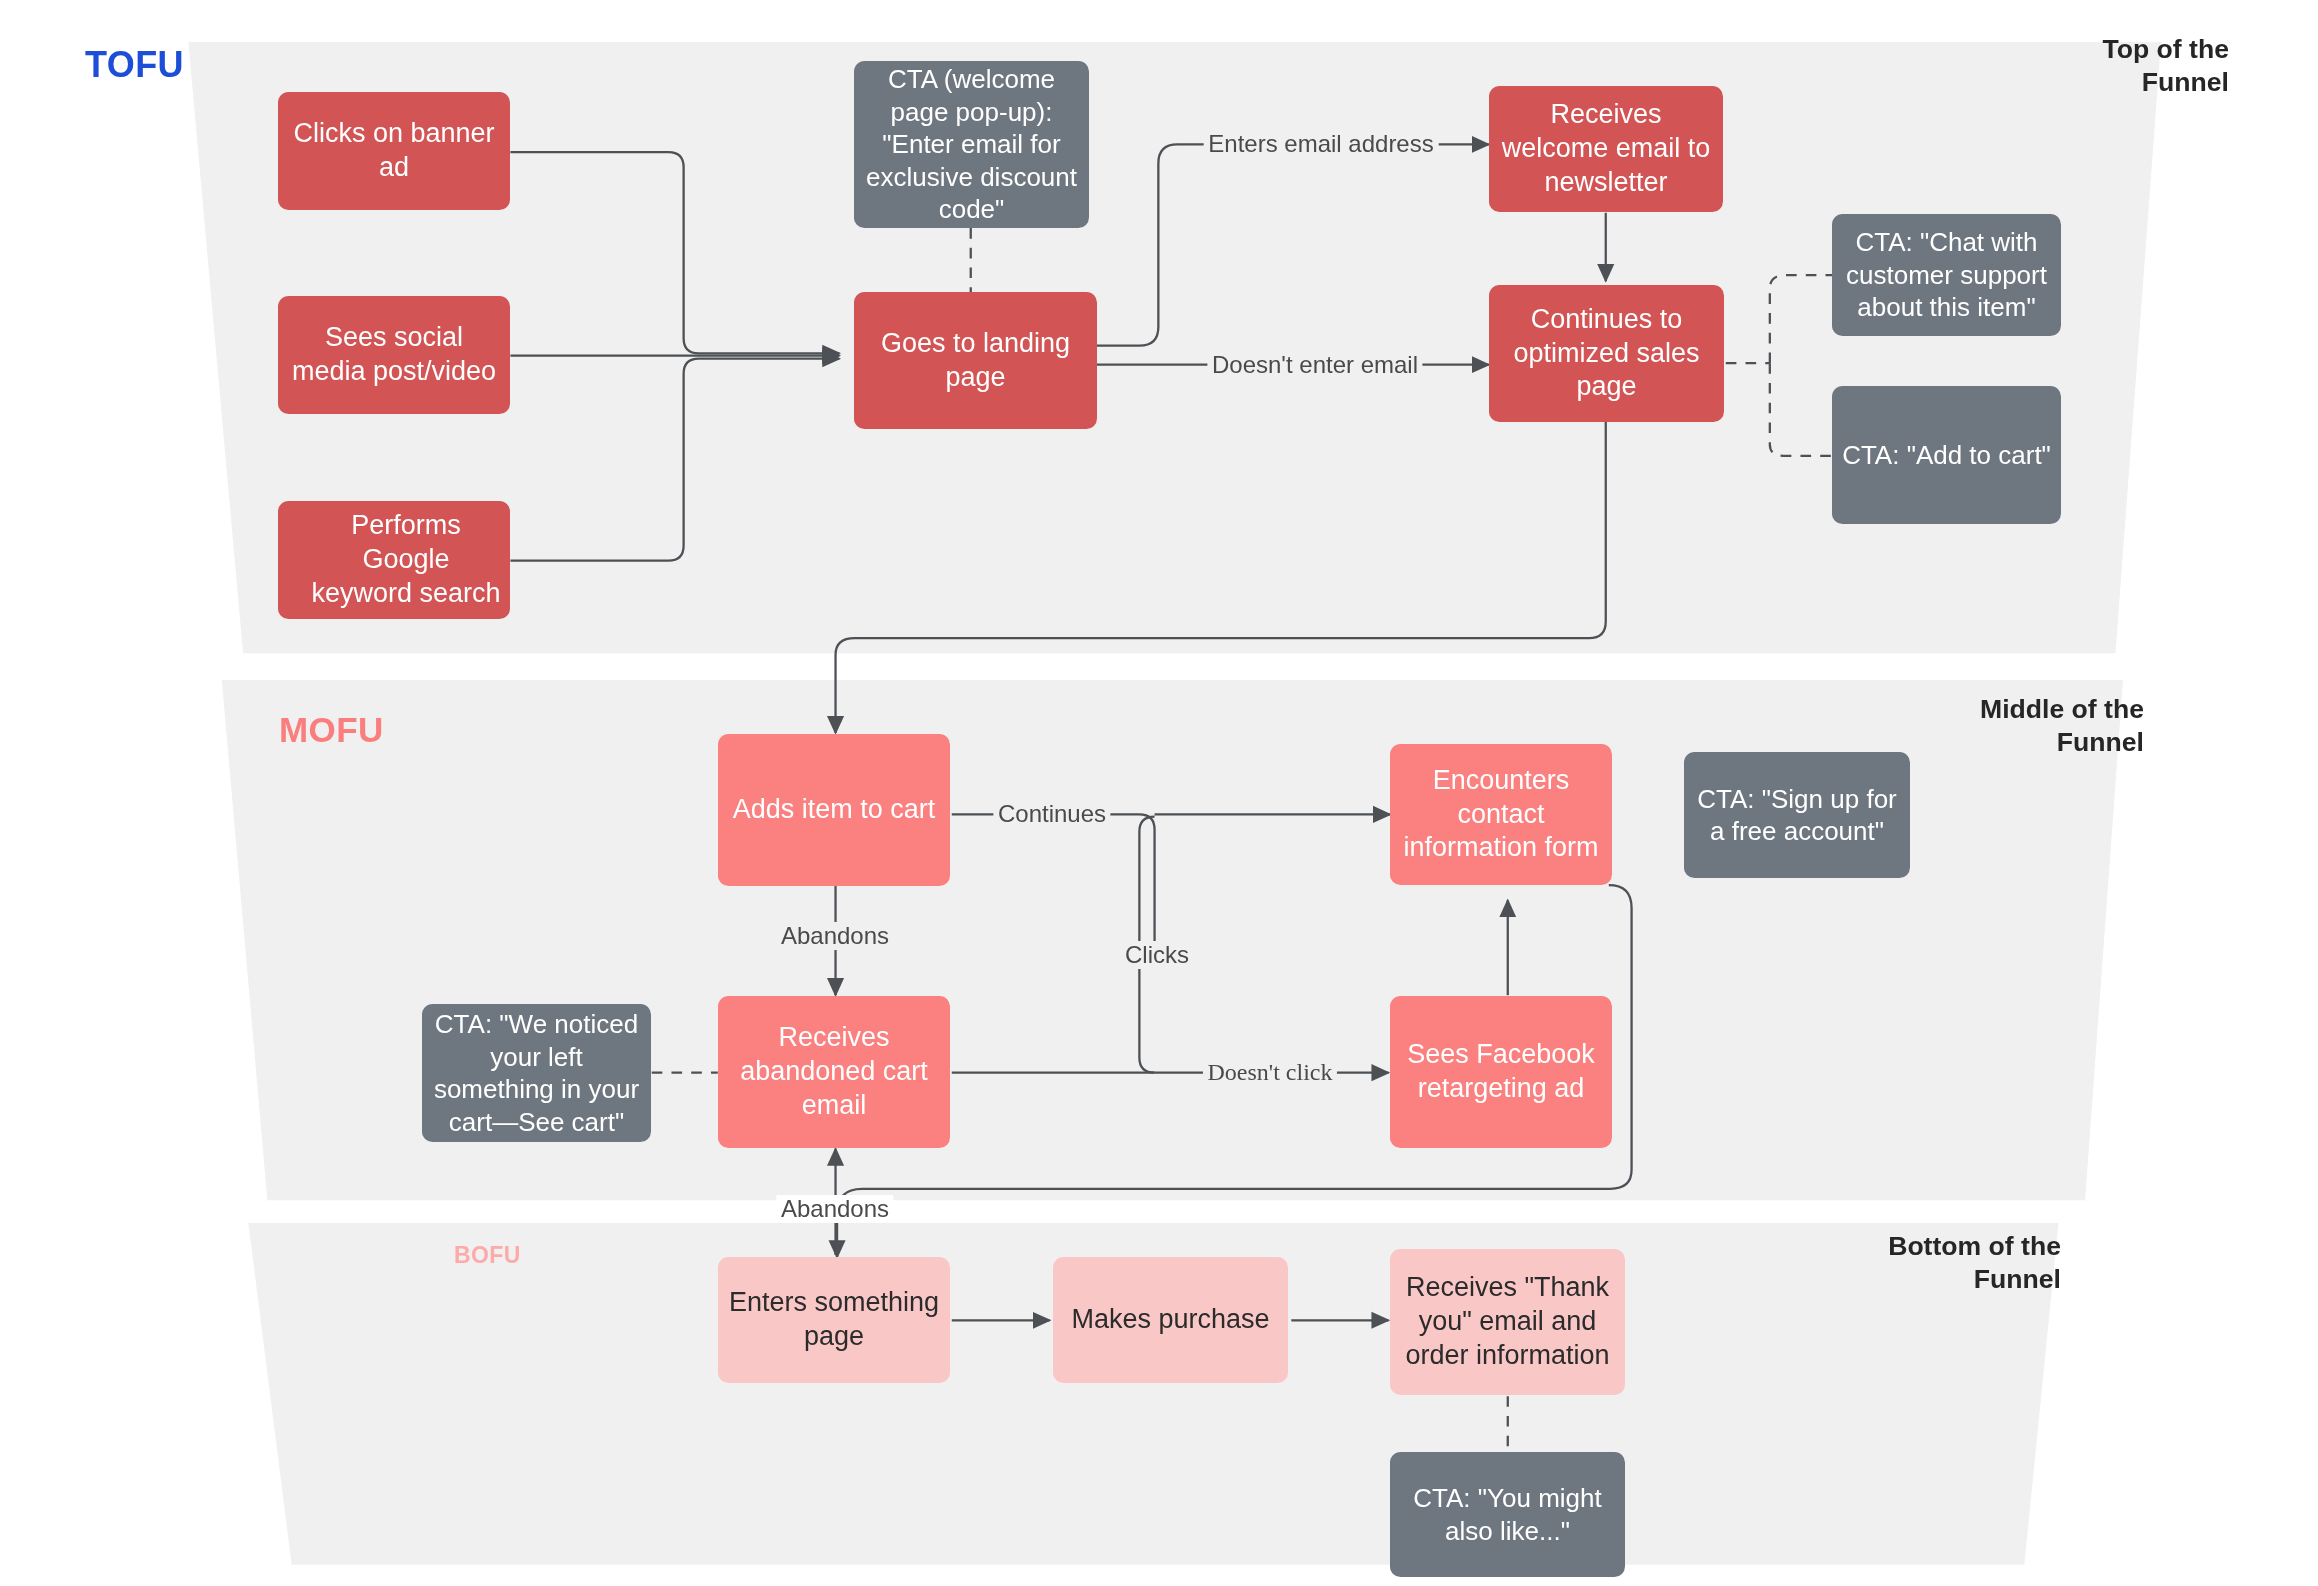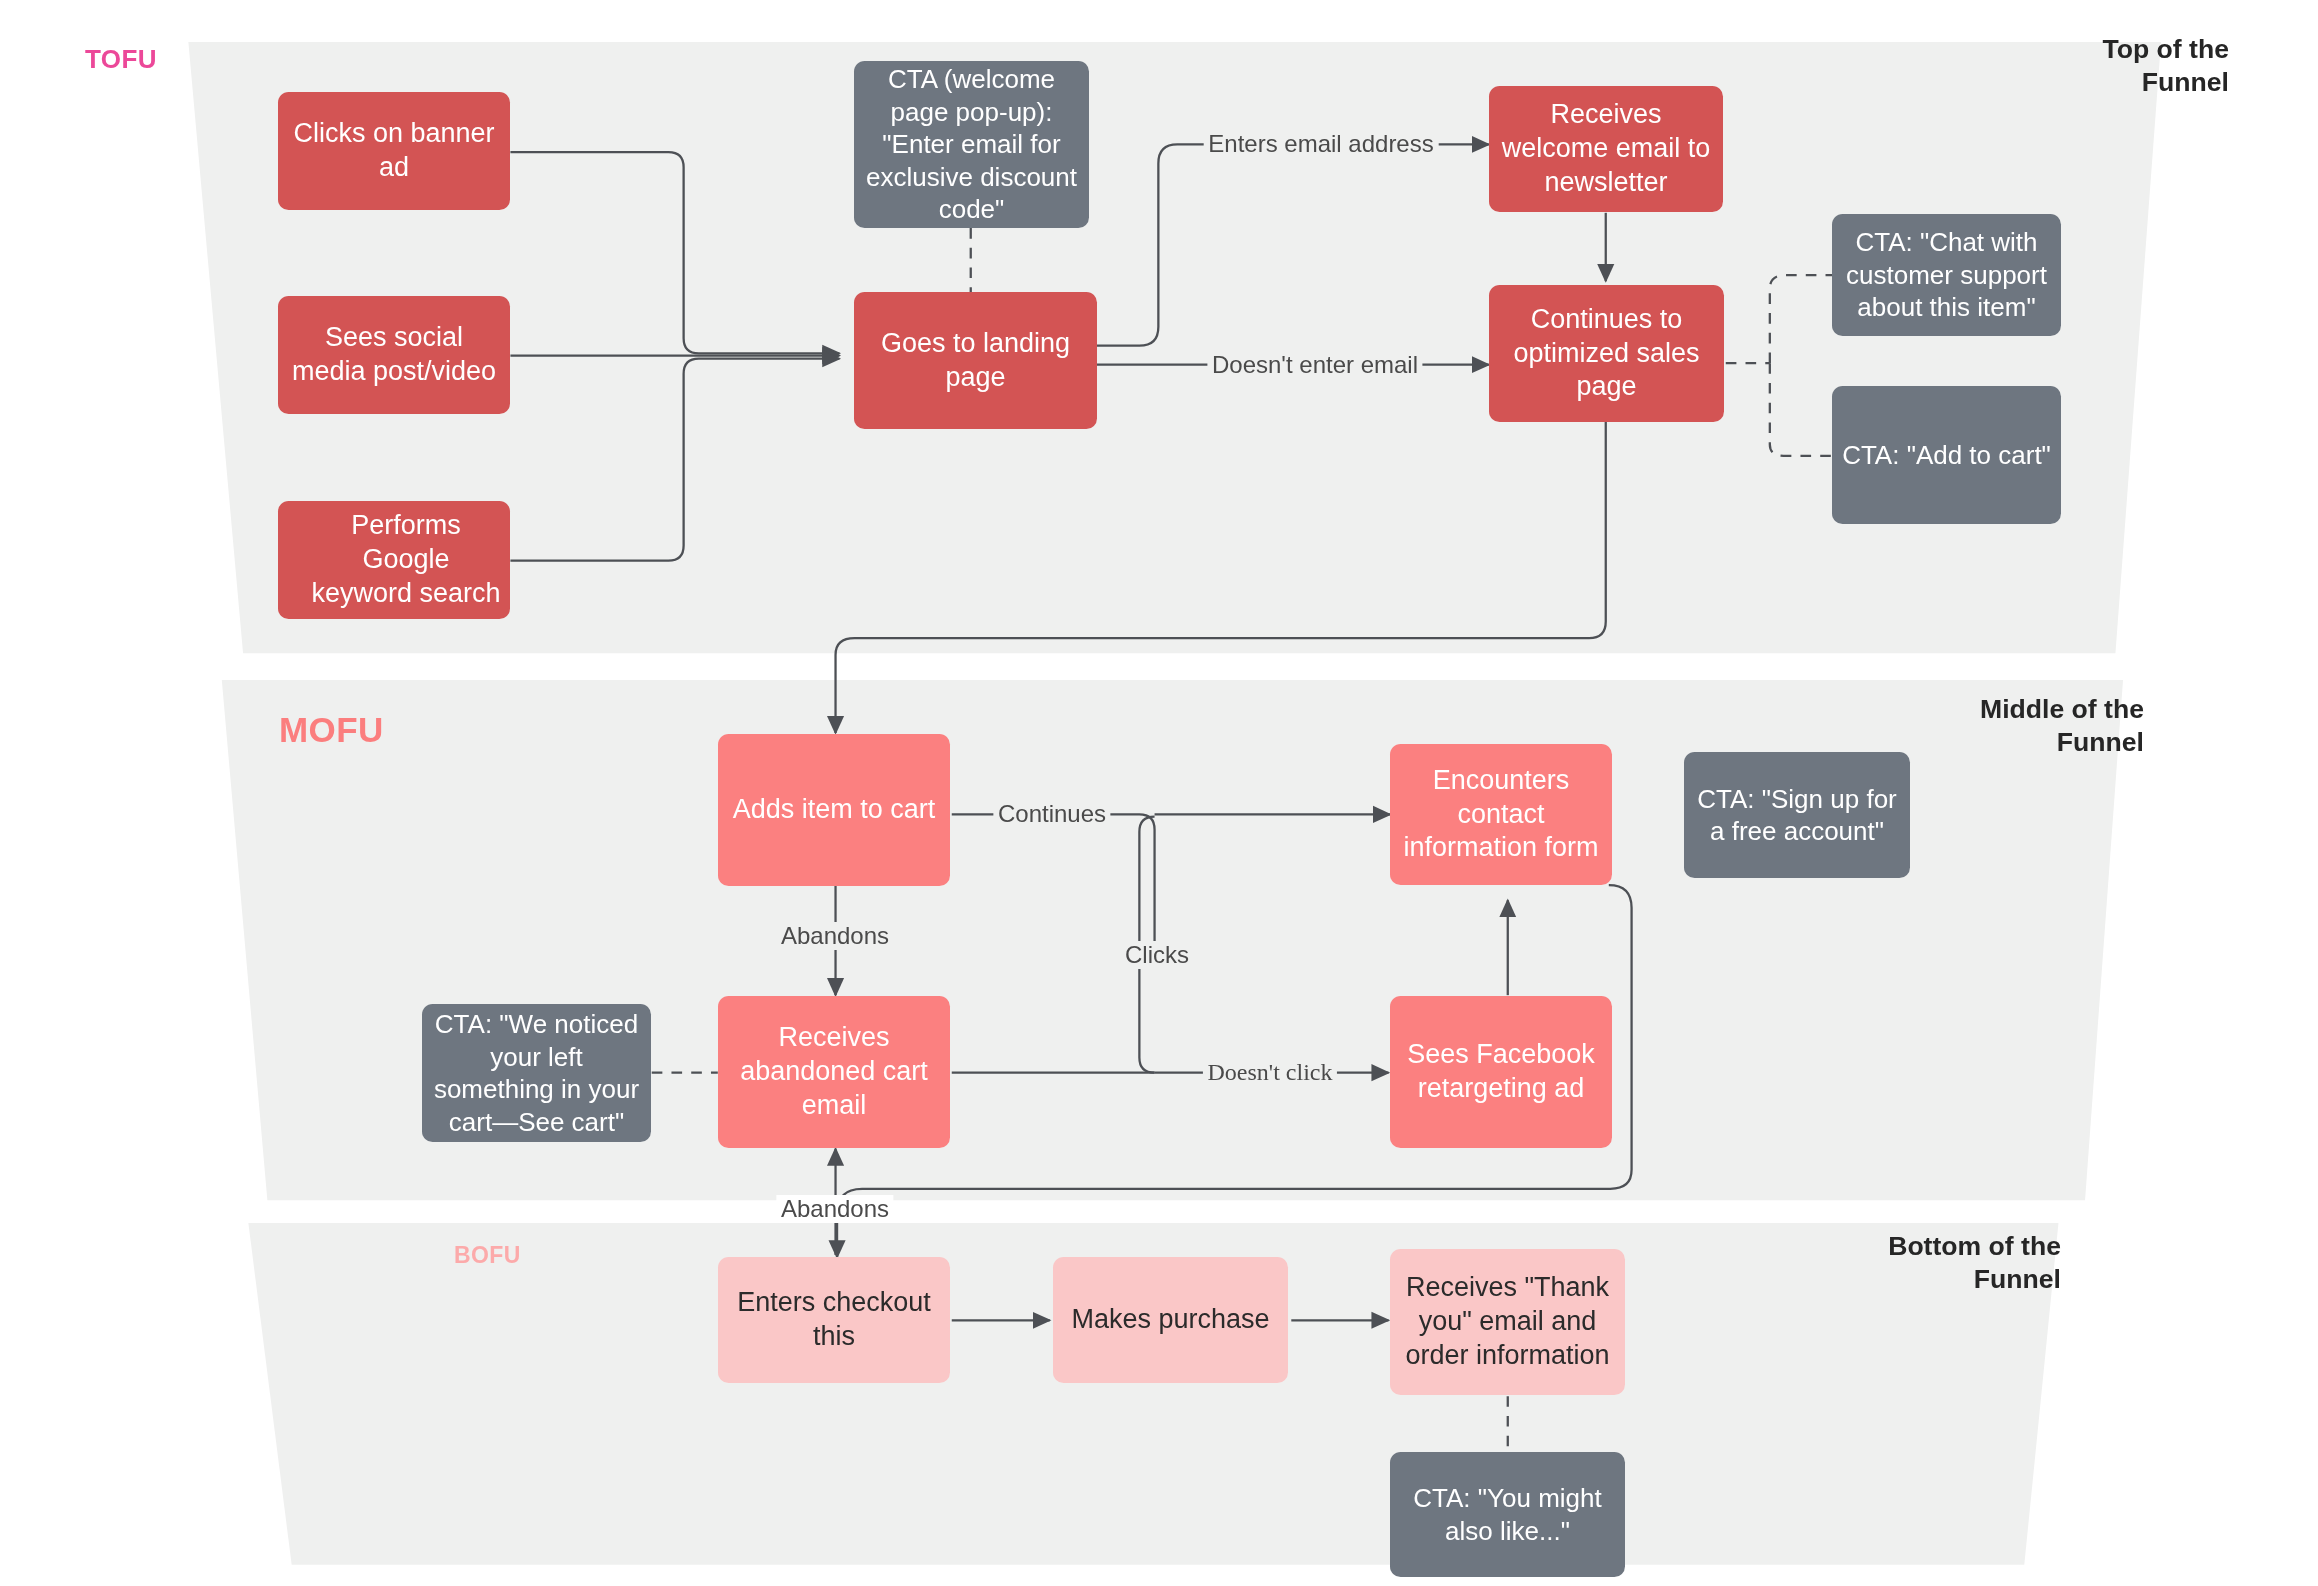--- a/index.html
+++ b/index.html
@@ -14,21 +14,21 @@
     position:absolute;box-sizing:border-box;border-radius:10.6px;
     display:flex;align-items:center;justify-content:center;text-align:center;
     line-height:1.25;padding:4.6px 9px;
   }
   .tofu-node{background:#d35454;color:#ffffff;font-size:27px;}
   .mofu-node{background:#fb8080;color:#ffffff;font-size:27px;}
   .bofu-node{background:#fac7c7;color:#2b2b2b;font-size:27px;}
   .cta-node{background:#6e7680;color:#ffffff;font-size:26px;}
 
   .stage-tag{position:absolute;font-weight:bold;letter-spacing:0.4px;}
-  .tag-tofu{color:#ec4899;font-size:26px;}
+  .tag-tofu{color:#1d4ed8;font-size:36px;}
   .tag-mofu{color:#fb7e7e;font-size:35px;}
   .tag-bofu{color:#fcaaaa;font-size:23px;}
 
   .stage-title{position:absolute;color:#262626;font-weight:bold;font-size:26.6px;
     text-align:right;line-height:1.25;}
 
   .edge-label{position:absolute;color:#4a4a4a;font-size:24px;
     background:#eff0ef;padding:0 4.6px;white-space:nowrap;transform:translate(-50%,-50%);}
 </style>
 </head>
@@ -132,21 +132,21 @@
   <div class="node mofu-node" style="left:1390px;top:744px;width:222px;height:141px;">Encounters contact information form</div>
 
   <div class="node cta-node" style="left:1684px;top:752px;width:226px;height:126px;">CTA: "Sign up for a free account"</div>
 
   <div class="node cta-node" style="left:422px;top:1004px;width:229px;height:138px;">CTA: "We noticed your left something in your cart—See cart"</div>
 
   <div class="node mofu-node" style="left:1390px;top:996px;width:222px;height:152px;">Sees Facebook retargeting ad</div>
 
   <div class="node mofu-node" style="left:718px;top:996px;width:232px;height:152px;">Receives abandoned cart email</div>
 
-  <div class="node bofu-node" style="left:718px;top:1257px;width:232px;height:126px;">Enters checkout this</div>
+  <div class="node bofu-node" style="left:718px;top:1257px;width:232px;height:126px;">Enters something page</div>
 
   <div class="node bofu-node" style="left:1053px;top:1257px;width:235px;height:126px;">Makes purchase</div>
 
   <div class="node bofu-node" style="left:1390px;top:1249px;width:235px;height:146px;">Receives "Thank you" email and order information</div>
 
   <div class="node cta-node" style="left:1390px;top:1452px;width:235px;height:125px;">CTA: "You might also like..."</div>
 
   <div class="edge-label" style="left:1321px;top:144px;">Enters email address</div>
 
   <div class="edge-label" style="left:1315px;top:365px;">Doesn't enter email</div>

